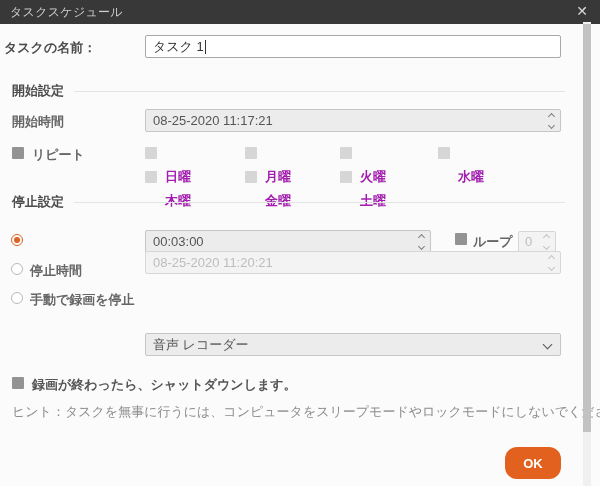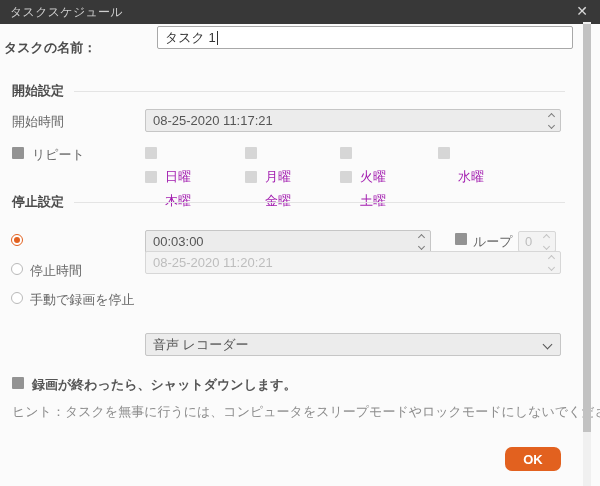--- a/index.html
+++ b/index.html
@@ -22,21 +22,21 @@
     padding:12px 10px;
   }
   .titlebar .title { color:#cfcfcf; font-size:12px; letter-spacing:.3px; }
   .titlebar .close {
     position:absolute; right:12px; top:2px;
     color:#d8d8d8; font-size:14px; line-height:18px;
     cursor:default;
   }
 
   
-  .lbl       { position:absolute; font-size:13px; color:#666; white-space:nowrap; }
+  .lbl       { position:absolute; font-size:13px; color:#666; white-space:nowrap;font-weight:bold; }
   .lbl.bold  { font-weight:bold; color:#4c4c4c; }
   .lbl.dim   { color:#a21caf;margin-top:22px; }
 
   
   .section { position:absolute; left:12px; width:553px; display:flex; align-items:center; }
   .section .txt  { font-size:13px; font-weight:bold; color:#4c4c4c; white-space:nowrap; }
   .section .line { flex:1; height:1px; background:#e4e4e4; margin-left:10px; }
 
   
   .field {
@@ -77,22 +77,22 @@
   
   .dd-chev {
     position:absolute; right:9px; top:7px;
     width:7px; height:7px;
     border-left:1.6px solid #555; border-top:1.6px solid #555;
     transform:rotate(225deg);
   }
 
   
   .ok {
-    position:absolute; left:505px; top:447px; width:56px; height:24px;
-    background:#e2611f; border-radius:7px;
+    position:absolute; left:505px; top:447px; width:56px; height:32px;
+    background:#e2611f; border-radius:12px;
     color:#ffffff; font-size:13px; font-weight:bold;
     display:flex; align-items:center; justify-content:center;
     cursor:default;
   }
 
   
   .scroll-track { position:absolute; left:583px; top:22px; width:8px; height:464px; background:#f0f0f0; }
   .scroll-thumb { position:absolute; left:583px; top:24px; width:8px; height:408px; background:#c2c2c2; }
 
   .hint { position:absolute; left:12px; top:403px; font-size:13px; color:#8c8c8c; white-space:nowrap; }
@@ -101,21 +101,21 @@
 <body>
 
 <div class="dialog">
 
   <div class="titlebar">
     <span class="title">タスクスケジュール</span>
     <span class="close">✕</span>
   </div>
 
   <span class="lbl bold" style="left:4px; top:39px;">タスクの名前：</span>
-  <div class="field white" style="left:145px; top:26px; width:416px;margin-left:12px;">
+  <div class="field white" style="left:145px; top:35px; width:416px;">
     <span>タスク 1</span>
       <span class="caret"></span>
   </div>
 
   <div class="section" style="top:82px;">
     <span class="txt">開始設定</span>
     <span class="line"></span>
   </div>
 
   <span class="lbl" style="left:12px; top:113px;">開始時間</span>

